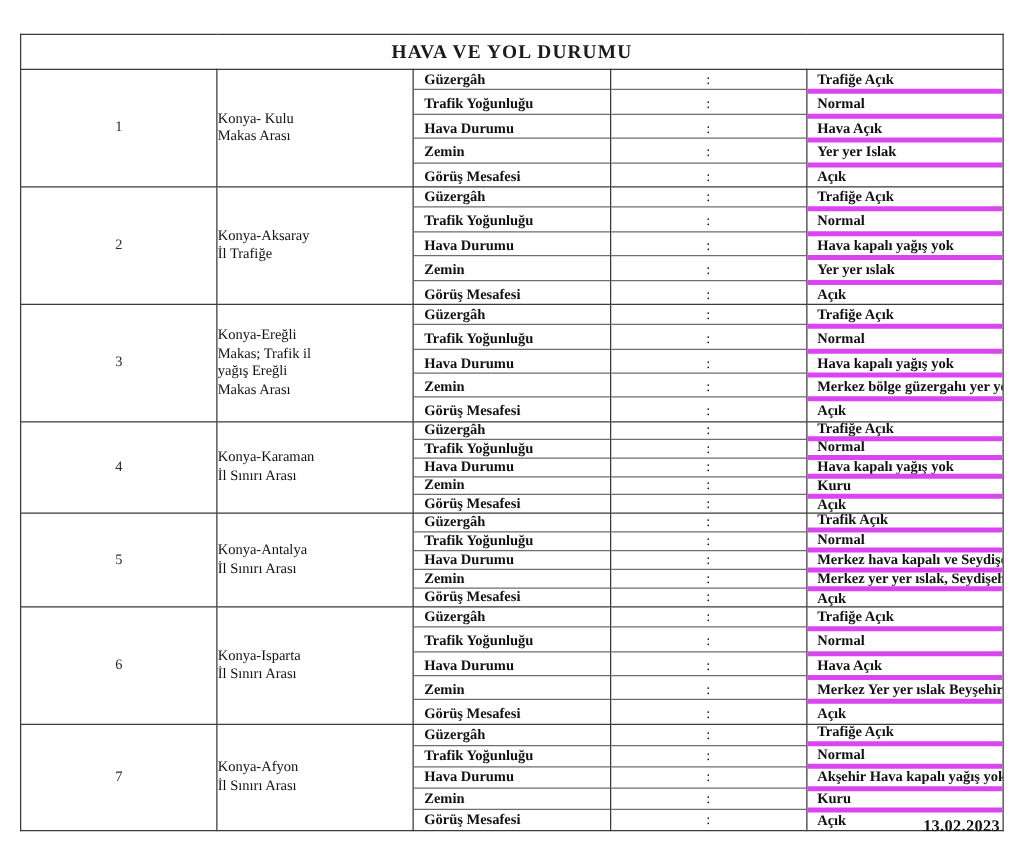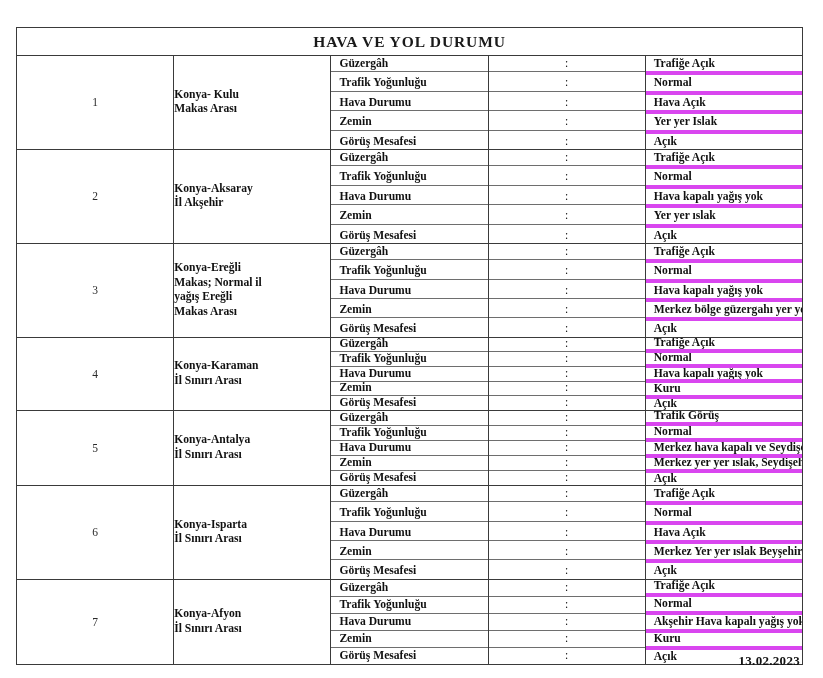--- a/index.html
+++ b/index.html
@@ -56,21 +56,21 @@
     width: 22px;
     text-align: center;
     font-size: 11.5px;
     font-weight: normal;
     color: #2a2a2a;
   }
 
   .route-cell {
     width: 108px;
     font-size: 11.6px;
-    font-weight: bold;
+    font-weight: normal;
     line-height: 14.5px;
     padding: 0 4px 0 8px;
     color: #111111;
   }
 
   .fields-cell {
     width: 128px;
     padding: 0;
   }
   .colon-cell {
@@ -210,21 +210,21 @@
             <div class="line">Yer yer Islak</div>
             <div class="line">Açık</div>
           </div>
         </td>
       </tr>
 
       <tr class="row-block r2">
         <td class="idx-cell">2</td>
         <td class="route-cell">
           <div>Konya-Aksaray</div>
-          <div>İl Akşehir</div>
+          <div>İl Trafiğe</div>
         </td>
         <td class="fields-cell">
           <div class="stack">
             <div class="line">Güzergâh</div>
             <div class="line">Trafik Yoğunluğu</div>
             <div class="line">Hava Durumu</div>
             <div class="line">Zemin</div>
             <div class="line">Görüş Mesafesi</div>
           </div>
         </td>
@@ -245,21 +245,21 @@
             <div class="line">Yer yer ıslak</div>
             <div class="line">Açık</div>
           </div>
         </td>
       </tr>
 
       <tr class="row-block r3">
         <td class="idx-cell">3</td>
         <td class="route-cell">
           <div>Konya-Ereğli</div>
-          <div>Makas; Normal il</div>
+          <div>Makas; Trafik il</div>
           <div>yağış Ereğli</div>
           <div>Makas Arası</div>
         </td>
         <td class="fields-cell">
           <div class="stack">
             <div class="line">Güzergâh</div>
             <div class="line">Trafik Yoğunluğu</div>
             <div class="line">Hava Durumu</div>
             <div class="line">Zemin</div>
             <div class="line">Görüş Mesafesi</div>
@@ -339,21 +339,21 @@
           <div class="stack">
             <div class="line">:</div>
             <div class="line">:</div>
             <div class="line">:</div>
             <div class="line">:</div>
             <div class="line">:</div>
           </div>
         </td>
         <td class="values-cell">
           <div class="stack">
-            <div class="line">Trafik Görüş</div>
+            <div class="line">Trafik Açık</div>
             <div class="line">Normal</div>
             <div class="line">Merkez hava kapalı ve Seydişehir hava açık</div>
             <div class="line">Merkez yer yer ıslak, Seydişehir Kuru</div>
             <div class="line">Açık</div>
           </div>
         </td>
       </tr>
 
       <tr class="row-block r6">
         <td class="idx-cell">6</td>

